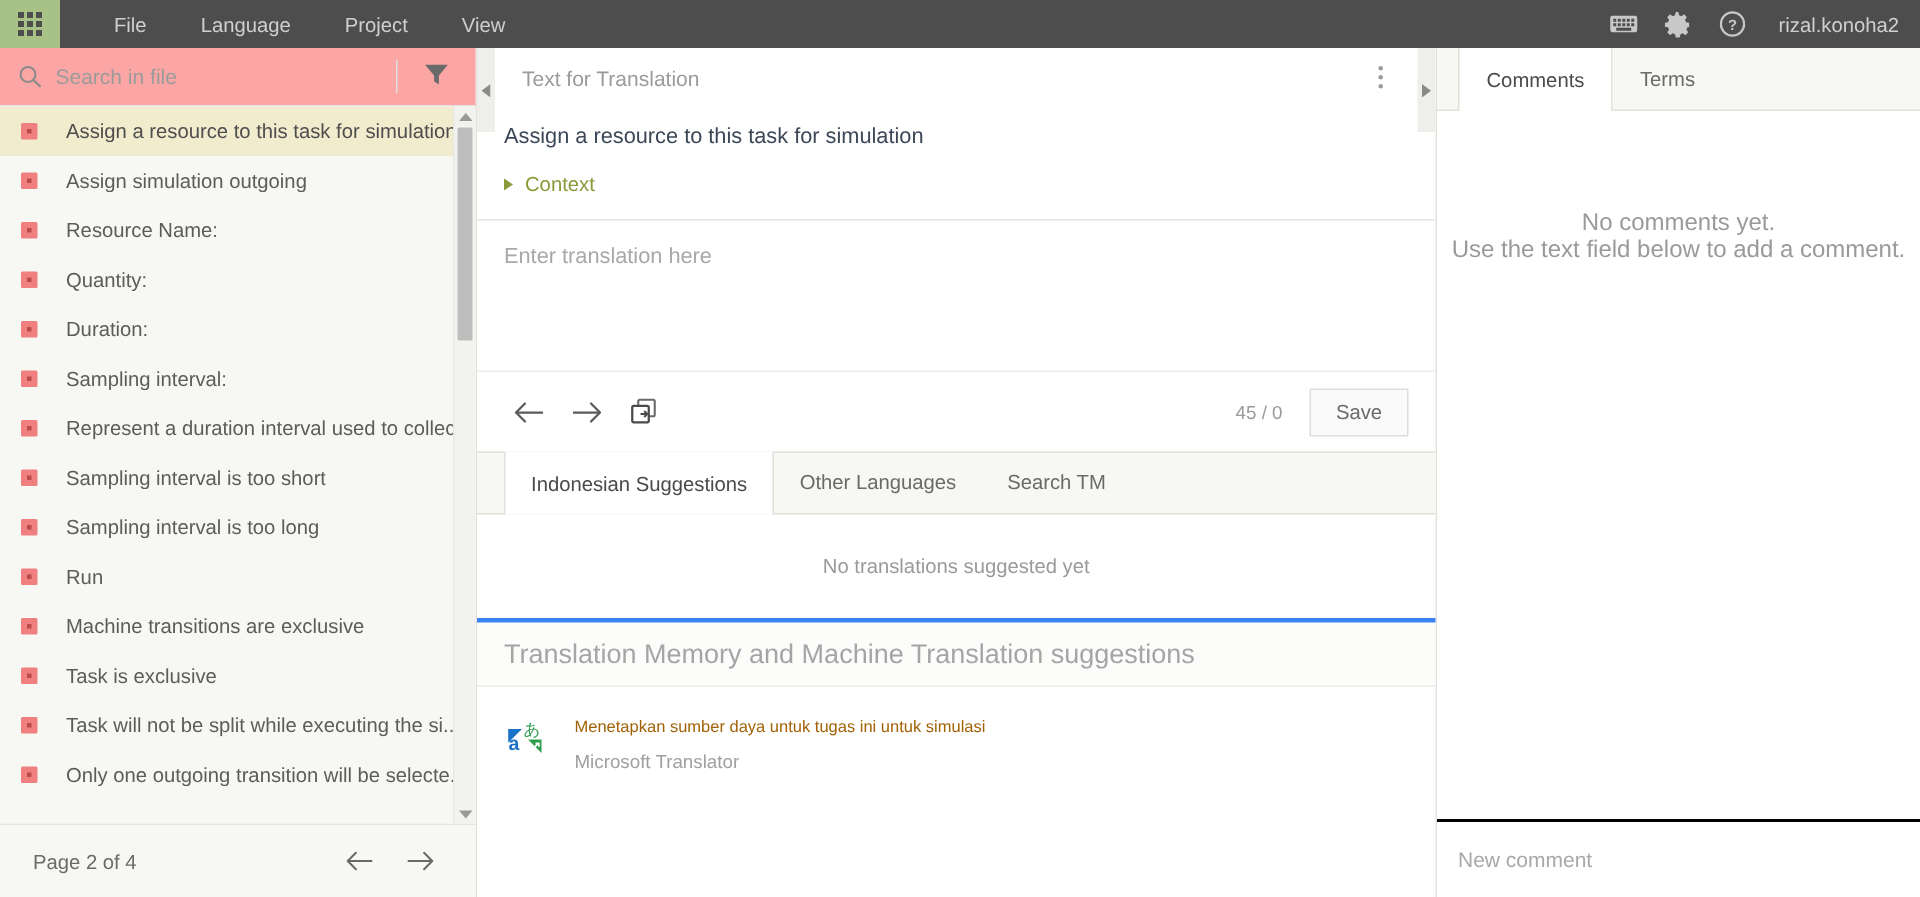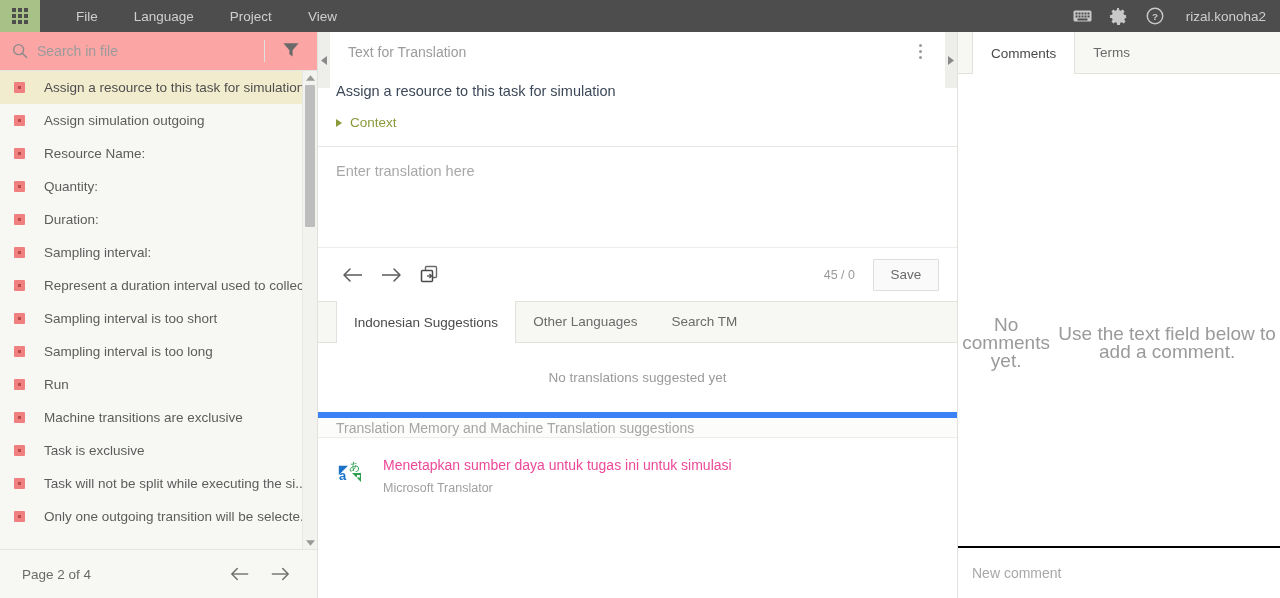--- a/index.html
+++ b/index.html
@@ -239,34 +239,34 @@
     border-left: 1px solid #e2e2dd;
     border-right: 1px solid #e2e2dd;
     margin-bottom: -1px; height: 42px;
   }
   .sug-empty {
     height: 69px;
     display: flex; align-items: center; justify-content: center;
     font-size: 13.5px; color: #9a9a9a;
   }
   .mt-head {
-    height: 26px; display: flex; align-items: center;
+    height: 46px; display: flex; align-items: center;
     padding: 0 18px;
-    border-top: 6px solid #3b82f6;
+    border-top: 3px solid #3b82f6;
     border-bottom: 1px solid #ececea;
-    font-size: 14px; color: #a5a5a5;
+    font-size: 18px; color: #a5a5a5;
     background: #fcfcfb;
   }
   .mt-list { flex: 1; overflow: hidden; }
   .mt-item {
     display: flex; align-items: flex-start;
     padding: 18px 18px 0 20px; cursor: pointer;
   }
   .mt-icon { width: 26px; min-width: 26px; margin-right: 19px; padding-top: 2px; }
-  .mt-text { font-size: 14px; color: #ec4899; line-height: 19px; }
+  .mt-text { font-size: 11px; color: #a16207; line-height: 19px; }
   .mt-src { font-size: 12.5px; color: #a0a0a0; margin-top: 6px; }
 
   
   .rightpanel {
     width: 322px; min-width: 322px;
     display: flex; flex-direction: column;
     background: #fff;
   }
   .cm-tabs {
     height: 42px; background: #f7f7f4;
@@ -280,23 +280,23 @@
     cursor: pointer;
   }
   .cm-tab.active {
     background: #fff; color: #4a4a4a;
     border-left: 1px solid #e2e2dd;
     border-right: 1px solid #e2e2dd;
     margin-bottom: -1px; height: 42px;
   }
   .cm-empty {
     flex: 1;
-    display: flex; flex-direction: row; align-items: center;
+    display: flex; flex-direction: column; align-items: center;
     padding-top: 66px;
-    font-size: 19px; color: #9a9a9a; line-height: 18px;
+    font-size: 16px; color: #9a9a9a; line-height: 18px;
     text-align: center;
   }
   .cm-new {
     height: 52px; border-top: 2px solid #000000;
     display: flex; align-items: center; padding: 0 14px;
   }
   .cm-new-input {
     width: 100%; border: none; outline: none;
     font-family: "Liberation Sans", sans-serif;
     font-size: 14px; color: #555; background: transparent;

